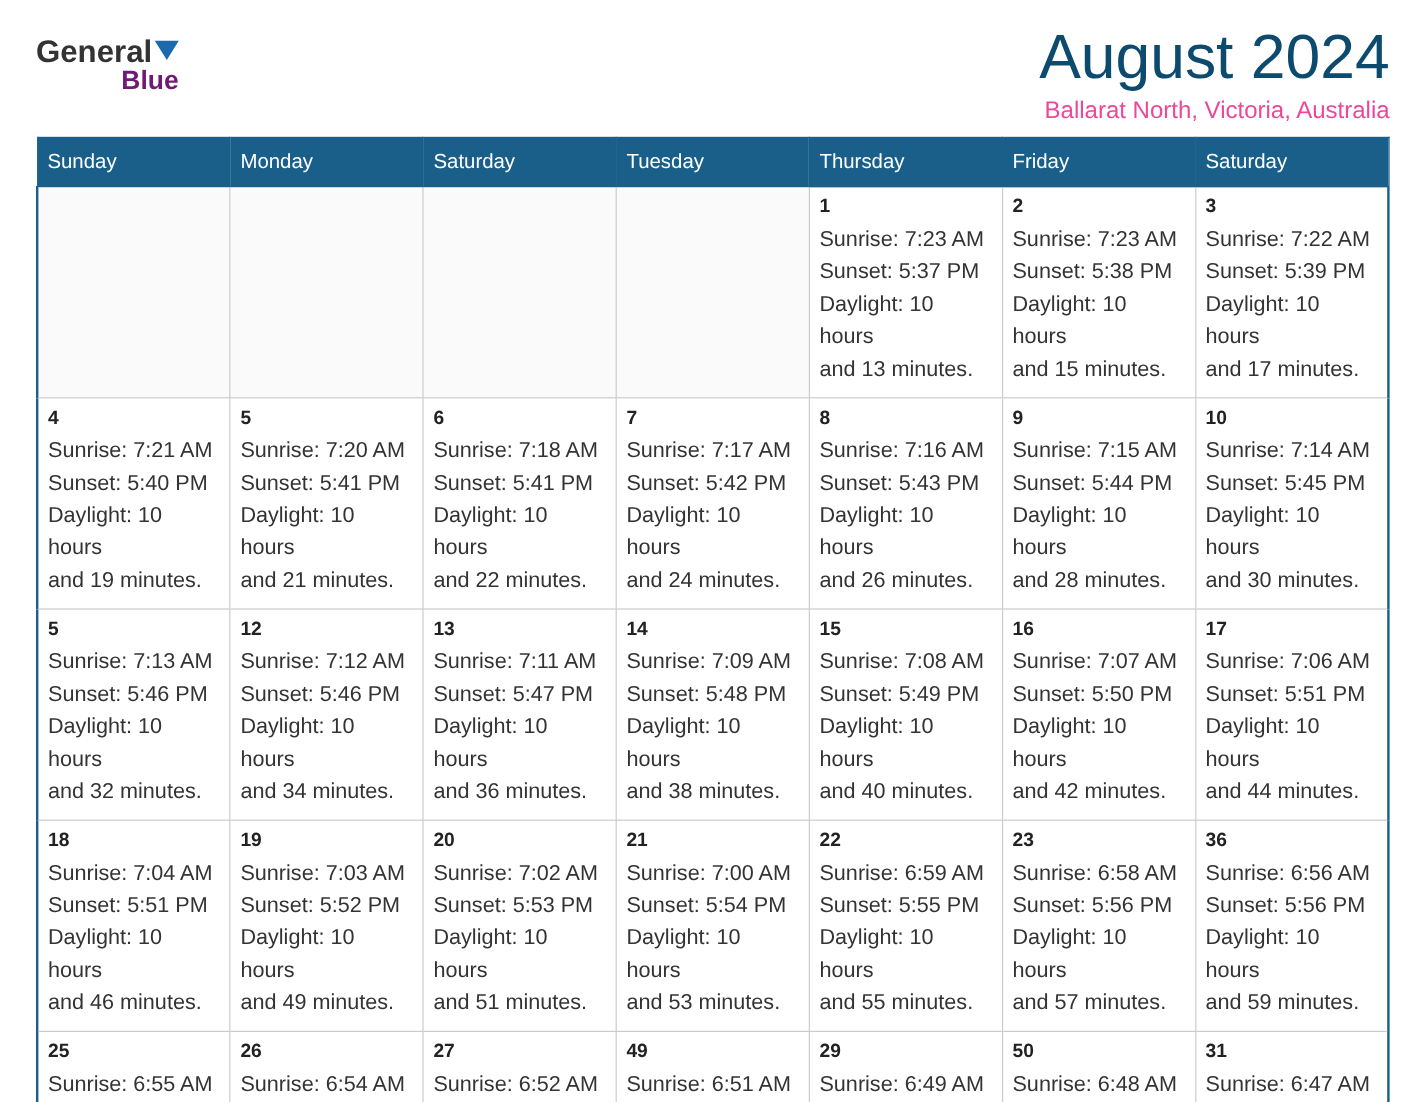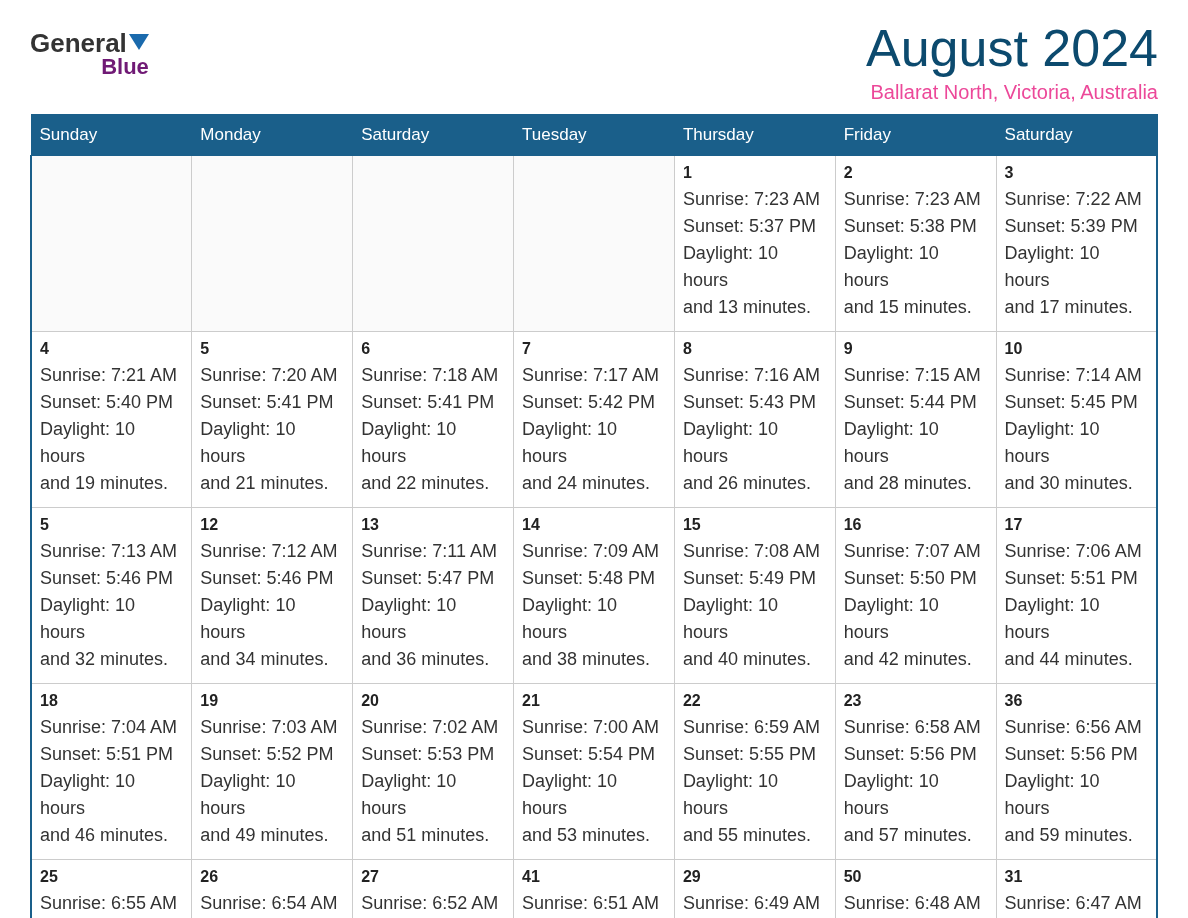--- a/index.html
+++ b/index.html
@@ -255,21 +255,21 @@
         </td>
         <td>
           <span class="day-num">26</span>
           <div class="day-info">Sunrise: 6:54 AM<br>Sunset: 5:58 PM<br>Daylight: 11 hours<br>and 4 minutes.</div>
         </td>
         <td>
           <span class="day-num">27</span>
           <div class="day-info">Sunrise: 6:52 AM<br>Sunset: 5:59 PM<br>Daylight: 11 hours<br>and 6 minutes.</div>
         </td>
         <td>
-          <span class="day-num">41</span>
+          <span class="day-num">49</span>
           <div class="day-info">Sunrise: 6:51 AM<br>Sunset: 6:00 PM<br>Daylight: 11 hours<br>and 8 minutes.</div>
         </td>
         <td>
           <span class="day-num">29</span>
           <div class="day-info">Sunrise: 6:49 AM<br>Sunset: 6:01 PM<br>Daylight: 11 hours<br>and 11 minutes.</div>
         </td>
         <td>
           <span class="day-num">50</span>
           <div class="day-info">Sunrise: 6:48 AM<br>Sunset: 6:01 PM<br>Daylight: 11 hours<br>and 13 minutes.</div>
         </td>

